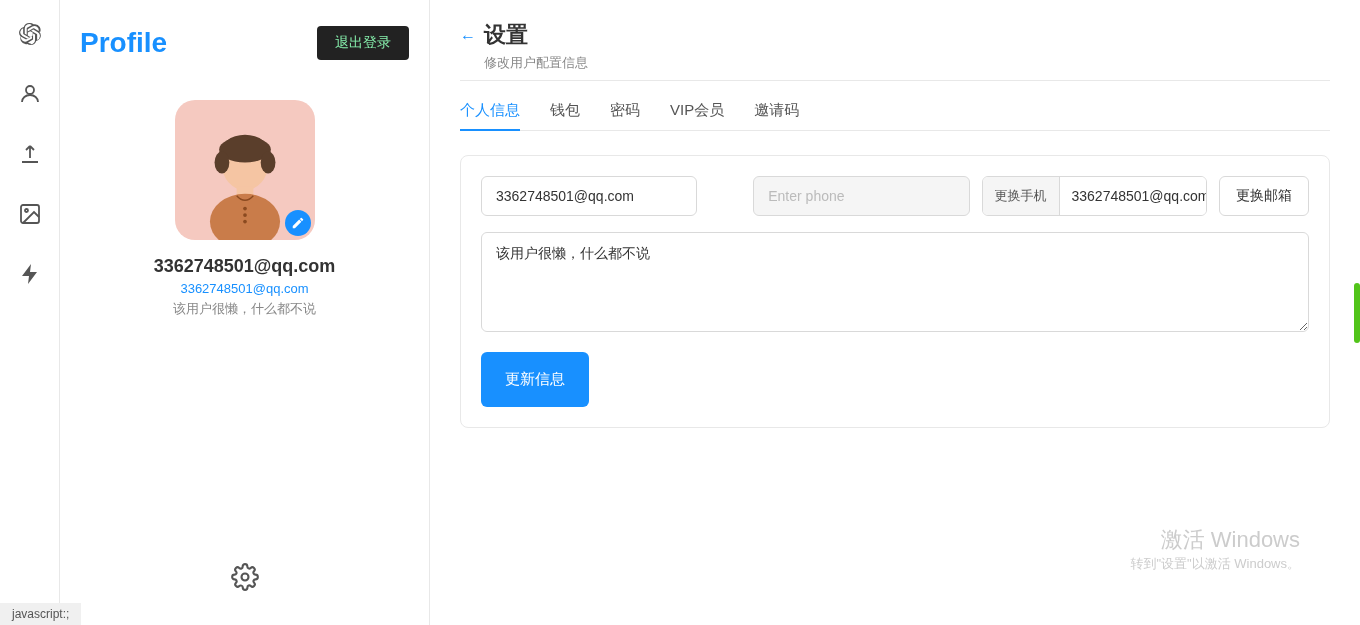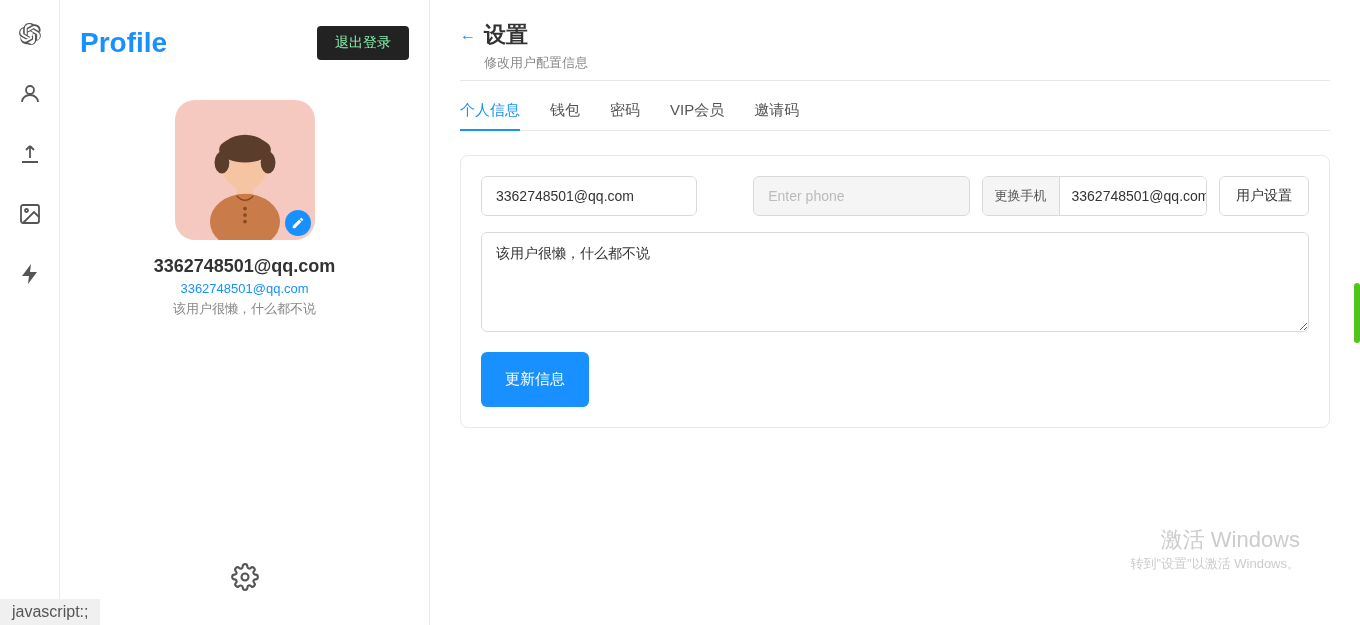--- a/index.html
+++ b/index.html
@@ -318,21 +318,21 @@
       border-radius: 3px;
     }
 
     
     .status-bar {
       position: fixed;
       bottom: 0;
       left: 0;
       background: #f0f0f0;
       padding: 4px 12px;
-      font-size: 16px;
+      font-size: 12px;
       color: #555;
     }
 
     
     .avatar-person {
       width: 110px;
       height: 120px;
     }
   </style>
 </head>
@@ -439,21 +439,21 @@
 
   <div class="settings-card">
     <div class="settings-card-body">
       <div class="fields-row">
         <input class="field-input" type="text" value="3362748501@qq.com" style="">
         <input class="field-input phone-placeholder" type="text" placeholder="Enter phone" style="">
         <div class="field-input-group">
           <span class="field-input-group-label">更换手机</span>
           <input type="text" value="3362748501@qq.com" style="">
         </div>
-        <button class="change-email-btn">用户设置</button>
+        <button class="change-email-btn">更换邮箱</button>
       </div>
       <textarea class="bio-textarea" style="">该用户很懒，什么都不说</textarea>
       <button class="update-btn">更新信息</button>
     </div>
   </div>
 </div>
 
 <div class="windows-watermark">
   <div>激活 Windows</div>
   <div class="line2">转到"设置"以激活 Windows。</div>

